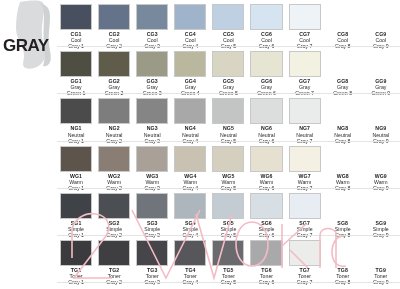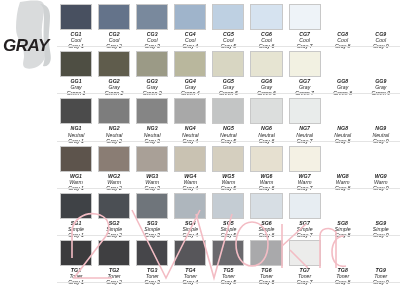--- a/index.html
+++ b/index.html
@@ -3,21 +3,21 @@
 <meta charset="utf-8">
 <style>
   html,body{margin:0;padding:0;}
   body{
     width:400px;height:289px;
     background:#ffffff;
     font-family:"Liberation Sans", sans-serif;
     overflow:hidden;
     position:relative;
   }
-  #root{position:relative;width:344px;height:289px;font-style:italic;}
+  #root{position:relative;width:344px;height:289px;}
 
   
   .brand{
     position:absolute;left:0;top:0;width:57px;height:72px;
     overflow:hidden;
   }
   .brand-swash{
     position:absolute;left:0;top:0;width:57px;height:72px;
   }
   .brand-text{

